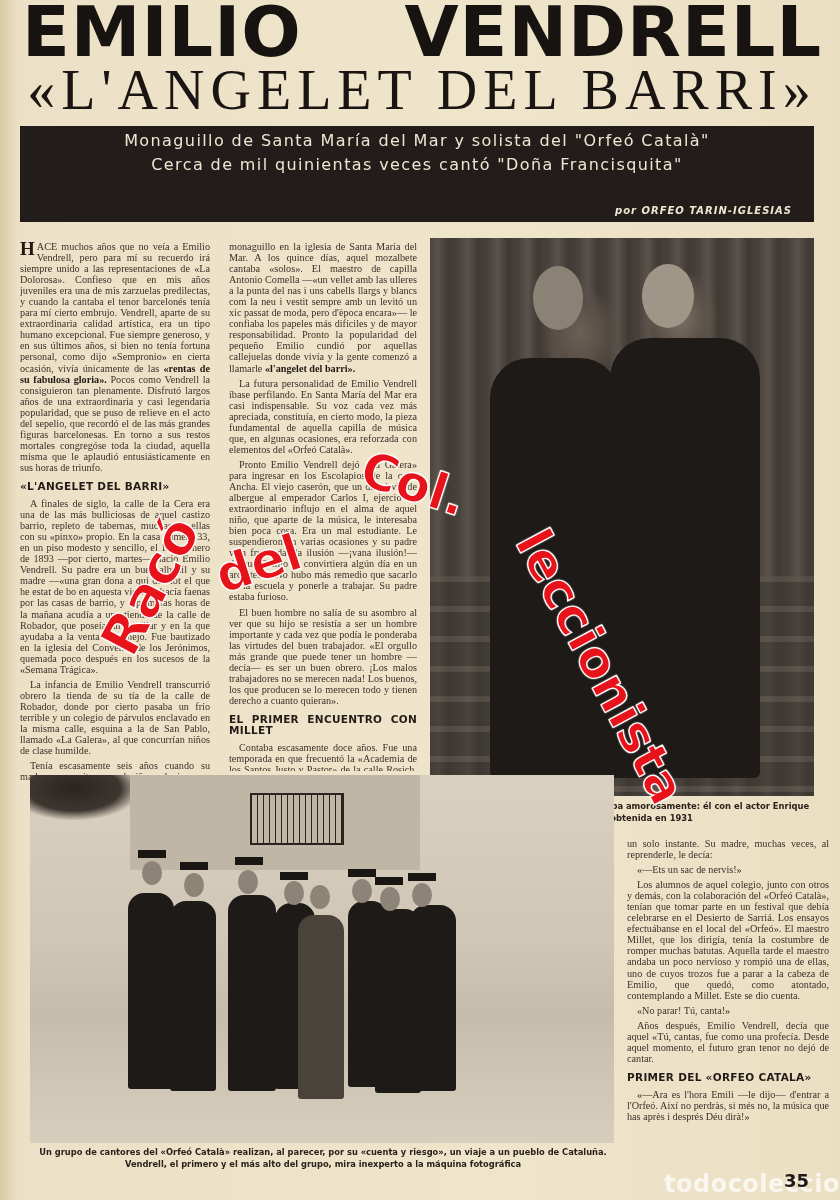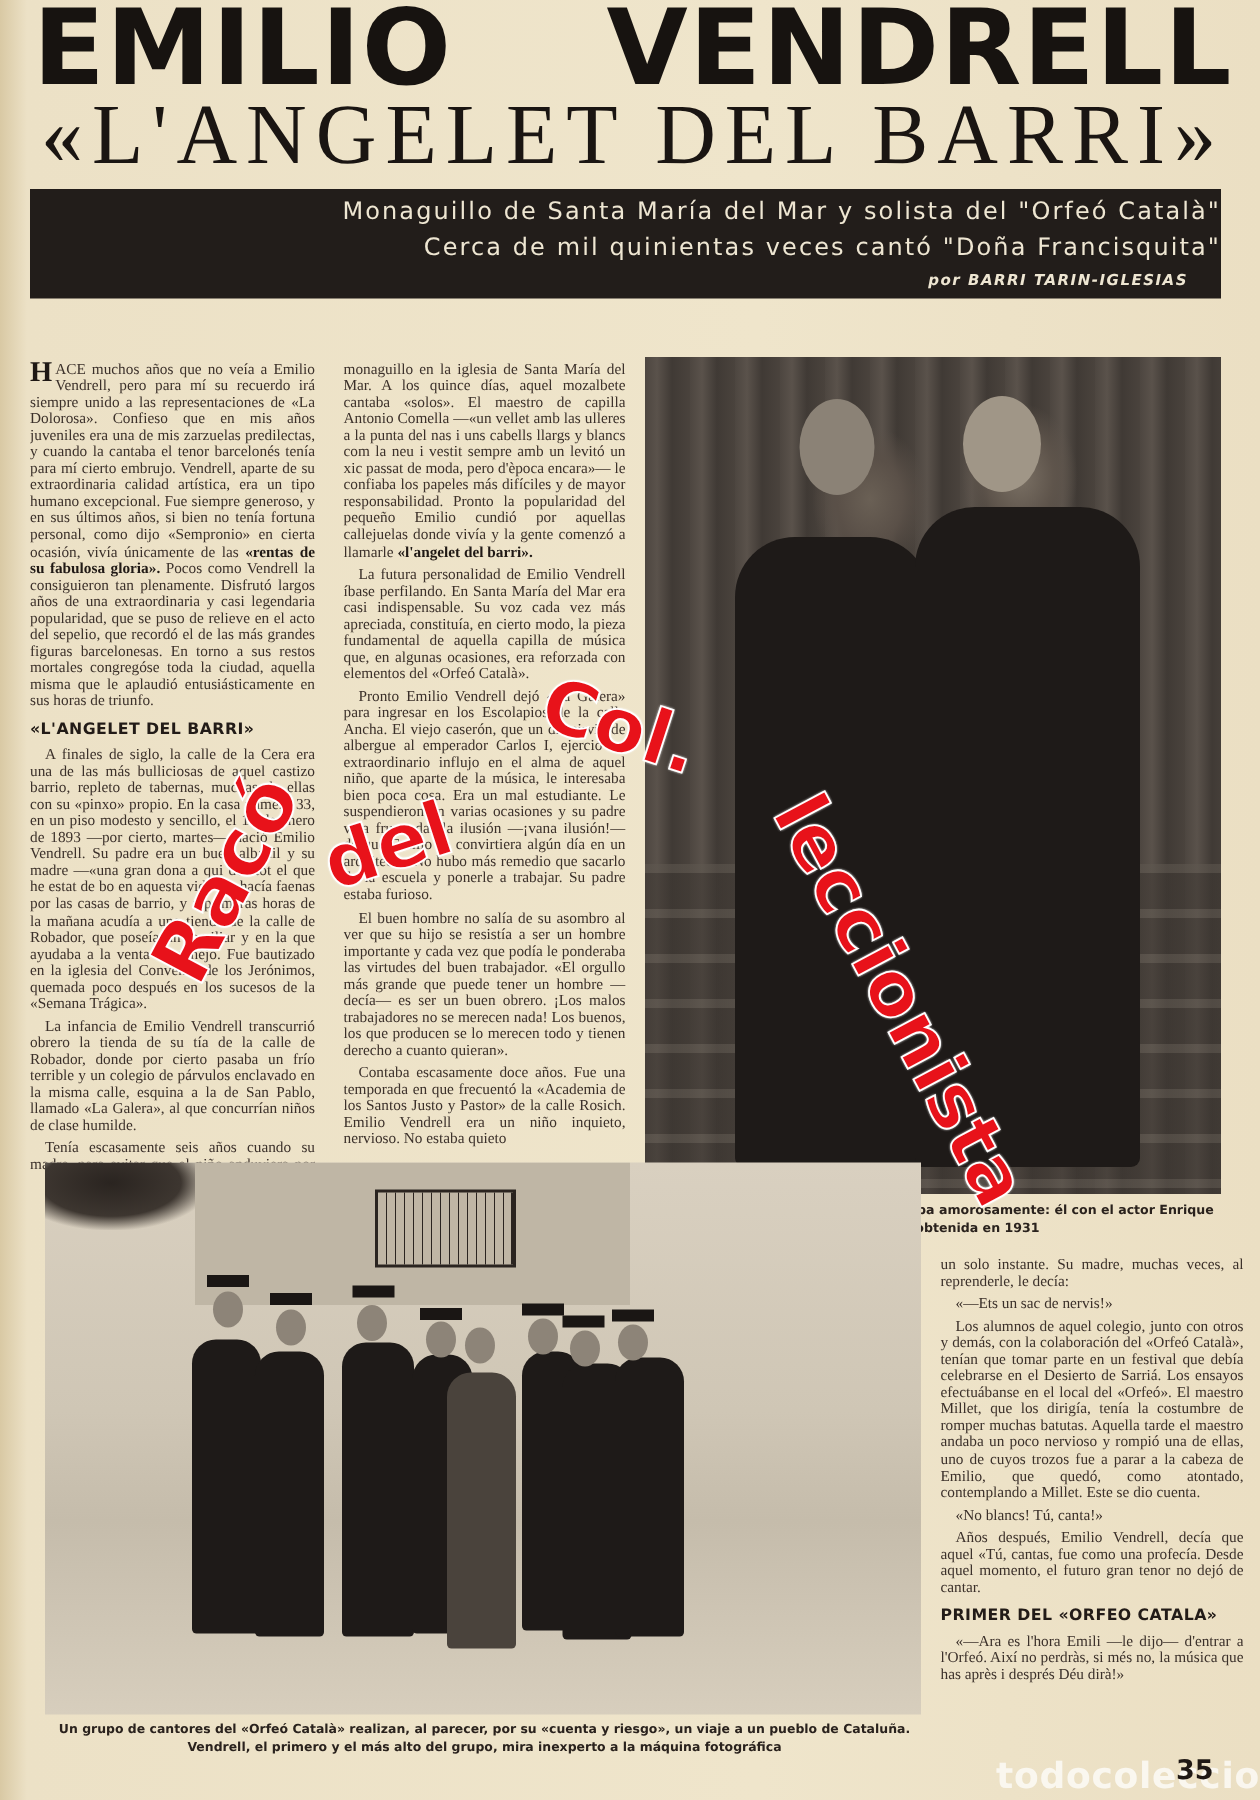--- a/index.html
+++ b/index.html
@@ -7,22 +7,22 @@
        font-family:"Liberation Serif","DejaVu Serif",serif;color:#2a2420;}
   .page{position:absolute;left:0;top:0;width:840px;height:1200px;
         background:linear-gradient(90deg,#d9c9a4 0,#ece1c6 18px,#efe5cb 60%,#ebdfc3 100%);}
   .headline{position:absolute;left:22px;top:2px;width:800px;height:60px;
         font-family:"DejaVu Sans","Liberation Sans",sans-serif;font-weight:bold;
         font-size:70px;line-height:60px;letter-spacing:1px;color:#171310;text-align:justify;
         text-align-last:justify;transform:scaleY(1.0);}
   .subhead{position:absolute;left:22px;top:64px;width:800px;height:52px;
         font-family:"Liberation Serif",serif;font-size:56px;line-height:52px;color:#1a1512;
         letter-spacing:6px;text-align:center;transform:scaleY(1.02);}
-  .deck{position:absolute;left:20px;top:126px;width:794px;height:73px;background:#221d1a;color:#eee6d2;
-        text-align:right;}
+  .deck{position:absolute;left:20px;top:126px;width:794px;height:96px;background:#221d1a;color:#eee6d2;
+        text-align:center;}
   .deck .line{font-family:"DejaVu Sans","Liberation Sans",sans-serif;font-size:16px;letter-spacing:1.4px;line-height:24px;}
   .deck .l1{padding-top:3px;}
   .deck .byline{position:absolute;right:22px;bottom:6px;font-size:10px;font-style:italic;font-weight:bold;
         letter-spacing:1px;font-family:"DejaVu Sans","Liberation Sans",sans-serif;}
   .col{position:absolute;font-size:10.2px;line-height:11.05px;text-align:justify;color:#3b302a;
        font-family:"Liberation Serif","DejaVu Serif",serif;}
   .col p{margin:0 0 4px 0;text-indent:10px;}
   .col p.first{text-indent:0;}
   .col .dropcap{font-size:19px;font-weight:bold;float:left;line-height:16px;margin:0 2px 0 0;color:#1f1814;}
   .col h3{font-family:"DejaVu Sans","Liberation Sans",sans-serif;font-size:10.5px;font-weight:bold;
@@ -74,36 +74,37 @@
 <body>
 
 <div class="page">
 
   <div class="headline">EMILIO VENDRELL</div>
   <div class="subhead">«L'ANGELET DEL BARRI»</div>
 
   <div class="deck">
     <div class="line l1">Monaguillo de Santa María del Mar y solista del "Orfeó Català"</div>
     <div class="line">Cerca de mil quinientas veces cantó "Doña Francisquita"</div>
-    <div class="byline">por BARRI TARIN-IGLESIAS</div>
+    <div class="byline">por ORFEO TARIN-IGLESIAS</div>
   </div>
 
   <div class="col c1">
     <p class="first"><span class="dropcap">H</span><span>ACE muchos años que no veía a Emilio Vendrell, pero para mí su recuerdo irá siempre unido a las representaciones de «La Dolorosa». Confieso que en mis años juveniles era una de mis zarzuelas predilectas, y cuando la cantaba el tenor barcelonés tenía para mí cierto embrujo. Vendrell, aparte de su extraordinaria calidad artística, era un tipo humano excepcional. Fue siempre generoso, y en sus últimos años, si bien no tenía fortuna personal, como dijo «Sempronio» en cierta ocasión, vivía únicamente de las</span> <b>«rentas de su fabulosa gloria».</b> <span>Pocos como Vendrell la consiguieron tan plenamente. Disfrutó largos años de una extraordinaria y casi legendaria popularidad, que se puso de relieve en el acto del sepelio, que recordó el de las más grandes figuras barcelonesas. En torno a sus restos mortales congregóse toda la ciudad, aquella misma que le aplaudió entusiásticamente en sus horas de triunfo.</span></p>
     <h3>«L'ANGELET DEL BARRI»</h3>
     <p>A finales de siglo, la calle de la Cera era una de las más bulliciosas de aquel castizo barrio, repleto de tabernas, muchas de ellas con su «pinxo» propio. En la casa número 33, en un piso modesto y sencillo, el 13 de enero de 1893 —por cierto, martes— nació Emilio Vendrell. Su padre era un buen albañil y su madre —«una gran dona a qui dec tot el que he estat de bo en aquesta vida»— hacía faenas por las casas de barrio, y a primeras horas de la mañana acudía a una tienda de la calle de Robador, que poseía un familiar y en la que ayudaba a la venta de conejo. Fue bautizado en la iglesia del Convento de los Jerónimos, quemada poco después en los sucesos de la «Semana Trágica».</p>
     <p>La infancia de Emilio Vendrell transcurrió obrero la tienda de su tía de la calle de Robador, donde por cierto pasaba un frío terrible y un colegio de párvulos enclavado en la misma calle, esquina a la de San Pablo, llamado «La Galera», al que concurrían niños de clase humilde.</p>
     <p>Tenía escasamente seis años cuando su madre, para evitar que el niño anduviera por la calle, mezclado con algún que otro pillete, decidió que ingresara como</p>
   </div>
 
   <div class="col c2">
     <p class="first"><span>monaguillo en la iglesia de Santa María del Mar. A los quince días, aquel mozalbete cantaba «solos». El maestro de capilla Antonio Comella —«un vellet amb las ulleres a la punta del nas i uns cabells llargs y blancs com la neu i vestit sempre amb un levitó un xic passat de moda, pero d'època encara»— le confiaba los papeles más difíciles y de mayor responsabilidad. Pronto la popularidad del pequeño Emilio cundió por aquellas callejuelas donde vivía y la gente comenzó a llamarle</span> <b>«l'angelet del barri».</b></p>
     <p>La futura personalidad de Emilio Vendrell íbase perfilando. En Santa María del Mar era casi indispensable. Su voz cada vez más apreciada, constituía, en cierto modo, la pieza fundamental de aquella capilla de música que, en algunas ocasiones, era reforzada con elementos del «Orfeó Català».</p>
     <p>Pronto Emilio Vendrell dejó «La Galera» para ingresar en los Escolapios de la calle Ancha. El viejo caserón, que un día sirvió de albergue al emperador Carlos I, ejerció un extraordinario influjo en el alma de aquel niño, que aparte de la música, le interesaba bien poca cosa. Era un mal estudiante. Le suspendieron en varias ocasiones y su padre veía frustradas la ilusión —¡vana ilusión!— de que Emilio se convirtiera algún día en un arquitecto. No hubo más remedio que sacarlo de la escuela y ponerle a trabajar. Su padre estaba furioso.</p>
     <p>El buen hombre no salía de su asombro al ver que su hijo se resistía a ser un hombre importante y cada vez que podía le ponderaba las virtudes del buen trabajador. «El orgullo más grande que puede tener un hombre —decía— es ser un buen obrero. ¡Los malos trabajadores no se merecen nada! Los buenos, los que producen se lo merecen todo y tienen derecho a cuanto quieran».</p>
+    <h3>EL PRIMER ENCUENTRO CON MILLET</h3>
     <p>Contaba escasamente doce años. Fue una temporada en que frecuentó la «Academia de los Santos Justo y Pastor» de la calle Rosich. Emilio Vendrell era un niño inquieto, nervioso. No estaba quieto</p>
   </div>
 
   <div class="photo p1">
     <div class="steps"></div>
     <div class="fig f1"></div>
     <div class="fig f2"></div>
     <div class="head h1"></div>
     <div class="head h2"></div>
   </div>
@@ -136,21 +137,21 @@
       <div class="face" style="left:350px;top:112px;"></div>
     <div class="hat" style="left:378px;top:98px;"></div>
       <div class="face" style="left:382px;top:108px;"></div>
   </div>
   <div class="cap2">Un grupo de cantores del «Orfeó Català» realizan, al parecer, por su «cuenta y riesgo», un viaje a un pueblo de Cataluña. Vendrell, el primero y el más alto del grupo, mira inexperto a la máquina fotográfica</div>
 
   <div class="col c3">
     <p class="first">un solo instante. Su madre, muchas veces, al reprenderle, le decía:</p>
     <p>«—Ets un sac de nervis!»</p>
     <p>Los alumnos de aquel colegio, junto con otros y demás, con la colaboración del «Orfeó Català», tenían que tomar parte en un festival que debía celebrarse en el Desierto de Sarriá. Los ensayos efectuábanse en el local del «Orfeó». El maestro Millet, que los dirigía, tenía la costumbre de romper muchas batutas. Aquella tarde el maestro andaba un poco nervioso y rompió una de ellas, uno de cuyos trozos fue a parar a la cabeza de Emilio, que quedó, como atontado, contemplando a Millet. Este se dio cuenta.</p>
-    <p>«No blancs! Tú, canta!»</p>
+    <p>«No parar! Tú, canta!»</p>
     <p>Años después, Emilio Vendrell, decía que aquel «Tú, cantas, fue como una profecía. Desde aquel momento, el futuro gran tenor no dejó de cantar.</p>
     <h3>PRIMER DEL «ORFEO CATALA»</h3>
     <p>«—Ara es l'hora Emili —le dijo— d'entrar a l'Orfeó. Així no perdràs, si més no, la música que has après i després Déu dirà!»</p>
 
   </div>
 
   <div class="wm wm1">Racó</div>
   <div class="wm wm2">del</div>
   <div class="wm wm3">Col.</div>
   <div class="wm wm4">leccionista</div>

